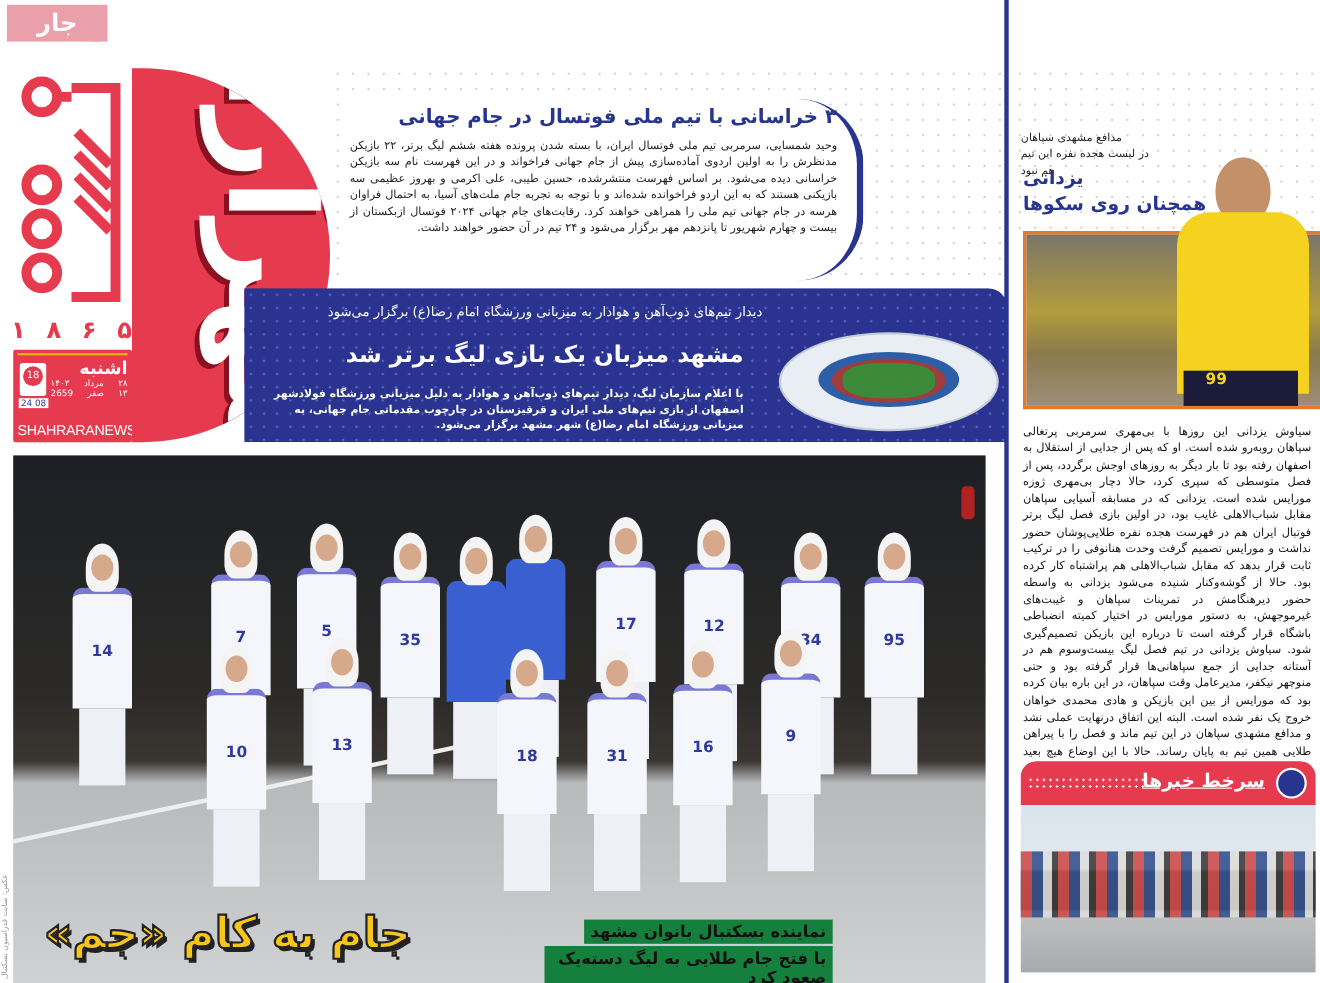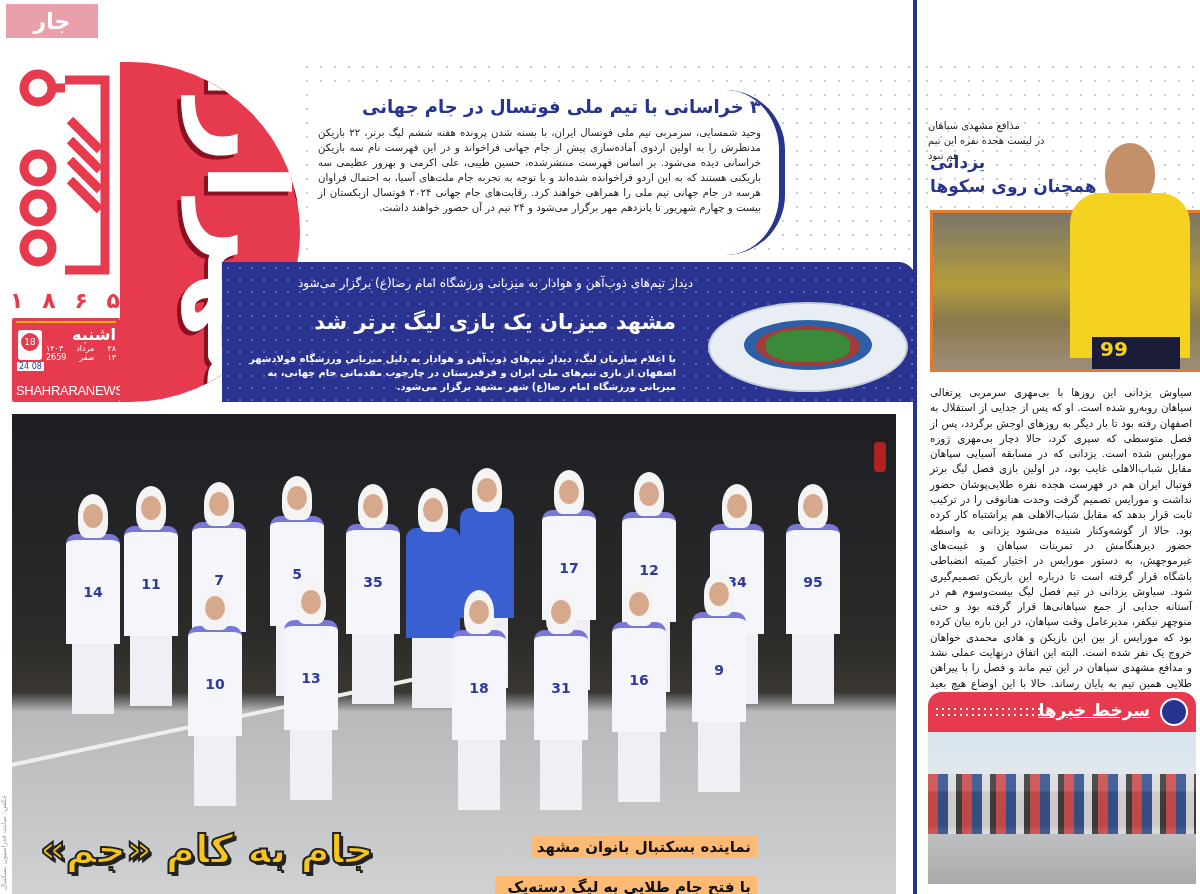--- a/index.html
+++ b/index.html
@@ -50,21 +50,21 @@
 
   
   #right-col{position:absolute;left:920px;top:0;width:280px;height:894px;}
   #right-col .topspace{position:absolute;left:0;top:60px;width:280px;height:150px;}
   #right-col .sub{position:absolute;left:8px;top:118px;font-size:10px;color:#222;direction:rtl;text-align:left;width:130px;line-height:15px;}
   #right-col .title1{position:absolute;left:10px;top:152px;font-size:17px;color:#27358f;font-weight:bold;}
   #right-col .title2{position:absolute;left:10px;top:176px;font-size:17px;color:#27358f;font-weight:bold;}
   #player-photo{position:absolute;left:10px;top:210px;width:270px;height:162px;background:linear-gradient(180deg,#7a766a 0%,#b39c3c 45%,#8a7a4c 70%,#9e8e7a 100%);border:3px solid #e57a2c;border-right:none;}
   #player-photo .shirt{position:absolute;right:10px;top:-20px;width:120px;height:165px;background:#f4d21f;border-radius:30px 30px 0 0;}
   #player-photo .head{position:absolute;right:45px;top:-70px;width:50px;height:60px;background:#c4906a;border-radius:50% 50% 45% 45%;}
-  #player-photo .shorts{position:absolute;right:20px;bottom:0;width:88px;height:32px;background:#1b1b3a;color:#f4d21f;font-weight:bold;font-size:20px;padding-left:8px;}
+  #player-photo .shorts{position:absolute;right:20px;bottom:0;width:104px;height:32px;background:#1b1b3a;color:#f4d21f;font-weight:bold;font-size:14px;padding-left:20px;}
   #right-body{position:absolute;left:10px;top:385px;width:262px;font-size:10.3px;line-height:15.3px;color:#111;text-align:justify;}
   #news-banner{position:absolute;left:8px;top:692px;width:268px;height:40px;background:#e63a4e;border-radius:14px 14px 0 0;}
   #news-banner .label{position:absolute;right:46px;top:8px;color:#fff;font-weight:bold;font-size:17px;text-decoration:underline;}
   #news-banner .logo{position:absolute;right:8px;top:6px;width:28px;height:28px;border-radius:50%;background:#27358f;border:2px solid #fff;}
   #news-banner .dline{position:absolute;left:6px;top:14px;width:110px;height:12px;background-image:radial-gradient(#fff 1px,transparent 1.2px);background-size:6px 6px;}
   #cycle-photo{position:absolute;left:8px;top:732px;width:268px;height:152px;background:linear-gradient(180deg,#d9e4ee 0%,#e3e8ec 38%,#6e6a5c 40%,#6b5a50 62%,#bfc1c2 64%,#a8aaab 100%);}
   #cycle-photo .riders{position:absolute;left:0;top:42px;width:268px;height:60px;background:repeating-linear-gradient(90deg,#c44 0 10px,#2a4a8a 10px 20px,#ddd 20px 28px,#333 28px 34px);opacity:.85;}
 
   
   #main-photo{position:absolute;left:12px;top:414px;width:884px;height:480px;background:linear-gradient(180deg,#1d1f24 0%,#2b2a28 45%,#3a3632 58%,#b7b9bb 62%,#cfd1d3 100%);border-radius:0 0 0 0;overflow:hidden;}
@@ -73,21 +73,21 @@
   #main-photo .player{position:absolute;width:62px;height:220px;}
   #main-photo .player .hijab{position:absolute;left:16px;top:0;width:30px;height:44px;border-radius:50% 50% 30% 30%;background:#f4f4f4;}
   #main-photo .player .face{position:absolute;left:21px;top:10px;width:20px;height:24px;border-radius:50%;background:#d7a98c;}
   #main-photo .player .jersey{position:absolute;left:4px;top:40px;width:54px;height:110px;background:#f5f6fb;border-top:6px solid #7a78d6;border-radius:10px 10px 0 0;color:#2f3a9c;font-weight:bold;font-size:14px;display:flex;align-items:center;justify-content:center;}
   #main-photo .player .legs{position:absolute;left:10px;top:150px;width:42px;height:70px;background:#eef0f6;}
   #main-photo .coach .jersey{background:#3a5fd0;border-top-color:#3a5fd0;}
   #photo-credit{position:absolute;left:0;top:730px;width:10px;height:160px;writing-mode:vertical-rl;transform:rotate(180deg);font-size:7px;color:#999;}
 
   #headline-big{position:absolute;left:40px;top:826px;font-size:40px;font-weight:bold;color:#f7c51c;-webkit-text-stroke:2px #222;text-shadow:3px 3px 0 #222;}
   #headline-sub{position:absolute;left:495px;top:836px;width:262px;}
-  #headline-sub div{background:#fdba74;color:#111;font-weight:bold;font-size:15px;padding:2px 6px;margin-bottom:18px;display:inline-block;float:right;clear:both;}
+  #headline-sub div{background:#15803d;color:#111;font-weight:bold;font-size:15px;padding:2px 6px;margin-bottom:2px;display:inline-block;float:right;clear:both;}
 </style>
 </head>
 <body>
 
 <div id="rubric">جار</div>
 
 <div id="masthead-left">
   <svg class="logo-vert" viewBox="0 0 110 230">
     <g fill="none" stroke="#e63a4e" stroke-width="9">
       <circle cx="28" cy="28" r="14"></circle>
@@ -178,26 +178,20 @@
 <div id="main-photo">
   <div class="court-line"></div>
   <div class="extinguisher"></div>
 
   <div class="player" style="left:50px;top:80px;">
       <div class="legs"></div>
       <div class="jersey">14</div>
       <div class="hijab"></div>
       <div class="face"></div>
     </div>
-  <div class="player" style="left:108px;top:72px;">
-      <div class="legs"></div>
-      <div class="jersey">11</div>
-      <div class="hijab"></div>
-      <div class="face"></div>
-    </div>
   <div class="player" style="left:176px;top:68px;">
       <div class="legs"></div>
       <div class="jersey">7</div>
       <div class="hijab"></div>
       <div class="face"></div>
     </div>
   <div class="player" style="left:254px;top:62px;">
       <div class="legs"></div>
       <div class="jersey">5</div>
       <div class="hijab"></div>

